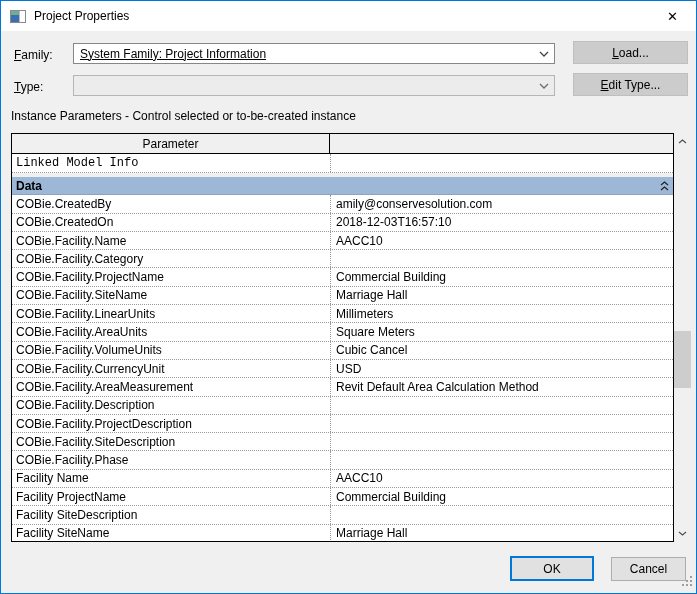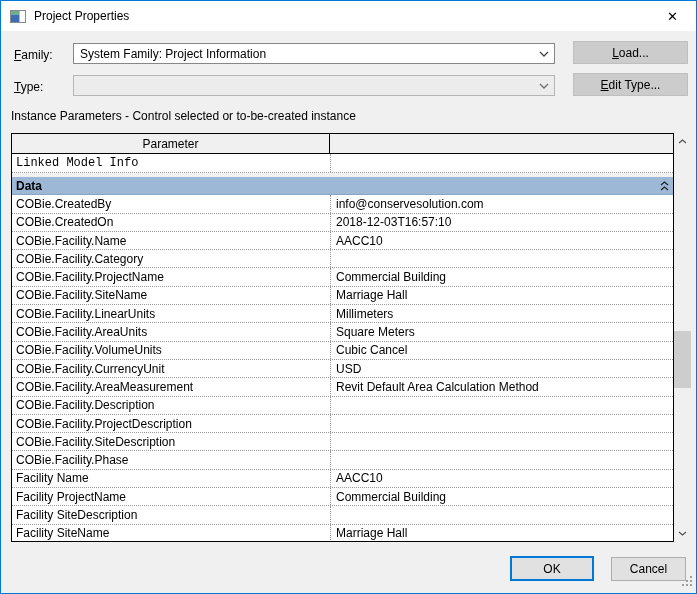--- a/index.html
+++ b/index.html
@@ -15,21 +15,21 @@
   .app-icon{width:16px;height:13px;border:1px solid #8a8a8a;display:flex;margin-top:1px;}
   .app-icon .ic-l{width:8px;height:100%;display:flex;flex-direction:column;}
   .app-icon .ic-l .g{height:4px;background:#6fae8f;}
   .app-icon .ic-l .b{flex:1;background:#3a6fb5;}
   .app-icon .ic-r{flex:1;background:#fdfdfd;border-left:1px solid #bbb;}
   .title-text{margin-left:8px;}
   .close-btn{position:absolute;top:1px;right:1px;width:45px;height:28px;display:flex;align-items:center;justify-content:center;font-size:13px;cursor:default;}
   
   .fld-label{position:absolute;left:13px;}
   .mn{text-decoration:underline;}
-  .combo{position:absolute;left:72px;width:482px;height:21px;background:#fff;border:1px solid #878787;display:flex;align-items:center;}
+  .combo{position:absolute;left:72px;width:482px;height:21px;background:#fff;border:1px solid #878787;display:flex;align-items:center;text-decoration:underline;}
   .combo .combo-text{flex:1;padding-left:6px;white-space:nowrap;overflow:hidden;}
   .combo .combo-arrow{width:20px;display:flex;align-items:center;justify-content:center;}
   .combo.disabled{background:#ececec;border-color:#b5b5b5;}
   .side-btn{position:absolute;left:572px;width:115px;height:23px;background:#cccccc;border:1px solid #bfbfbf;color:#000000;display:flex;align-items:center;justify-content:center;}
   
   .note{position:absolute;left:10px;top:108px;}
   .table-wrap{position:absolute;left:10px;top:132px;width:680px;display:flex;align-items:flex-start;}
   .grid{flex:1;height:409px;border:1px solid #000;background:#404040;display:flex;flex-direction:column;overflow:hidden;}
   .thead{display:flex;height:20px;background:#f0f0f0;border-bottom:1px solid #000;flex:none;}
   .thead .th{display:flex;align-items:center;justify-content:center;}
@@ -118,21 +118,21 @@
         <span class="group-collapse">
           <svg width="9" height="10" viewBox="0 0 9 10">
             <polyline points="1,4 4.5,1 8,4" fill="none" stroke="#222" stroke-width="1.2"></polyline>
             <polyline points="1,9 4.5,6 8,9" fill="none" stroke="#222" stroke-width="1.2"></polyline>
           </svg>
         </span>
       </div>
       <div id="tbody">
           <div class="trow">
     <div class="cell param">COBie.CreatedBy</div>
-    <div class="cell value">info@conservesolution.com</div>
+    <div class="cell value">amily@conservesolution.com</div>
   </div>
           <div class="trow">
     <div class="cell param">COBie.CreatedOn</div>
     <div class="cell value">2018-12-03T16:57:10</div>
   </div>
           <div class="trow">
     <div class="cell param">COBie.Facility.Name</div>
     <div class="cell value">AACC10</div>
   </div>
           <div class="trow">

